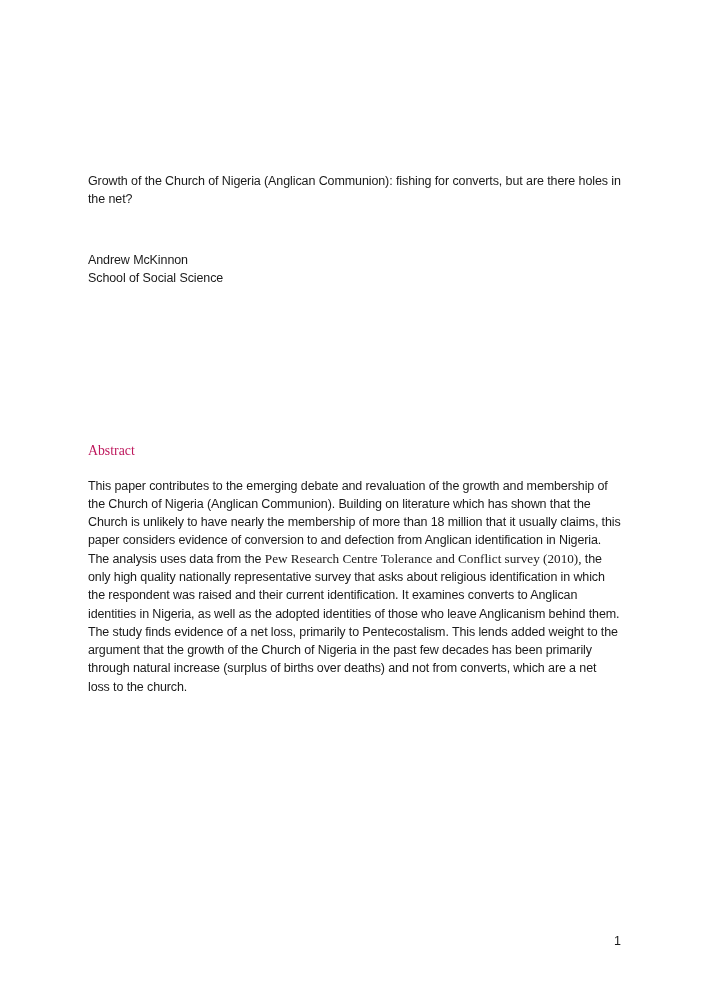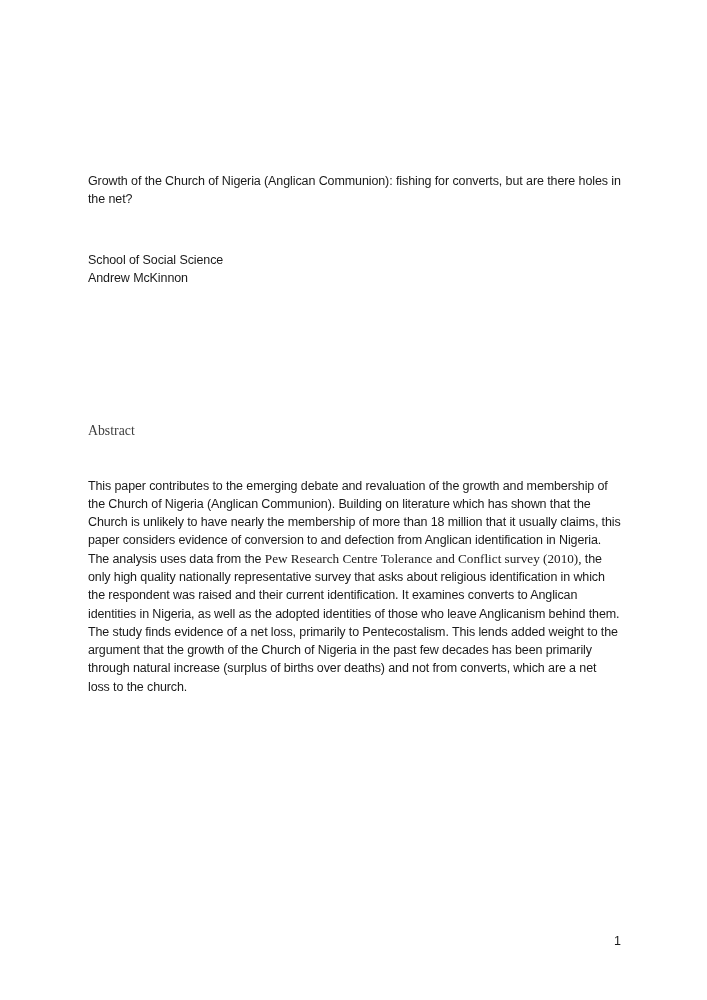--- a/index.html
+++ b/index.html
@@ -32,27 +32,27 @@
     width: 533px;
     font-size: 12.5px;
     line-height: 18.2px;
     letter-spacing: -0.1px;
   }
   .author-block div {
     margin: 0;
   }
   .abstract-heading {
     position: absolute;
-    top: 422px;
+    top: 442px;
     left: 88px;
     width: 533px;
     font-family: "Liberation Serif", serif;
     font-size: 13.8px;
     line-height: 18px;
-    color: #404040;
+    color: #be185d;
   }
   .abstract-body {
     position: absolute;
     top: 464px;
     left: 88px;
     width: 533px;
     font-size: 12.5px;
     line-height: 18.3px;
     letter-spacing: -0.12px;
     text-align: left;
@@ -74,22 +74,22 @@
   }
 </style>
 </head>
 <body>
 
 <div class="page">
 
   <div class="title-block">Growth of the Church of Nigeria (Anglican Communion): fishing for converts, but are there holes in the net?</div>
 
   <div class="author-block">
+    <div>Andrew McKinnon</div>
     <div>School of Social Science</div>
-    <div>Andrew McKinnon</div>
   </div>
 
   <div class="abstract-heading">Abstract</div>
 
   <p class="abstract-body"><span>This paper contributes to the emerging debate and revaluation of the growth and membership of the Church of Nigeria (Anglican Communion). Building on literature which has shown that the Church is unlikely to have nearly the membership of more than 18 million that it usually claims, this paper considers evidence of conversion to and defection from Anglican identification in Nigeria. The analysis uses data from the </span><span class="serif-inline">Pew Research Centre Tolerance and Conflict survey (2010),</span><span> the only high quality nationally representative survey that asks about religious identification in which the respondent was raised and their current identification. It examines converts to Anglican identities in Nigeria, as well as the adopted identities of those who leave Anglicanism behind them. The study finds evidence of a net loss, primarily to Pentecostalism. This lends added weight to the argument that the growth of the Church of Nigeria in the past few decades has been primarily through natural increase (surplus of births over deaths) and not from converts, which are a net loss to the church.</span></p>
 
   <div class="page-number">1</div>
 
 </div>
 

